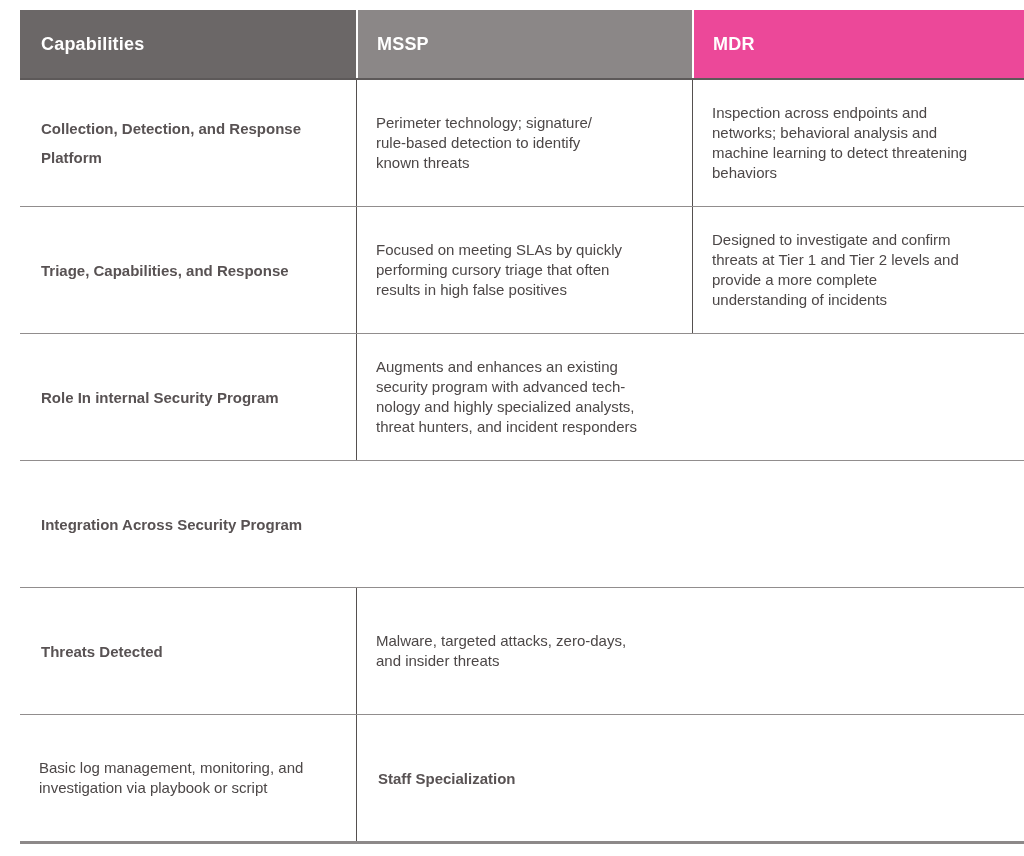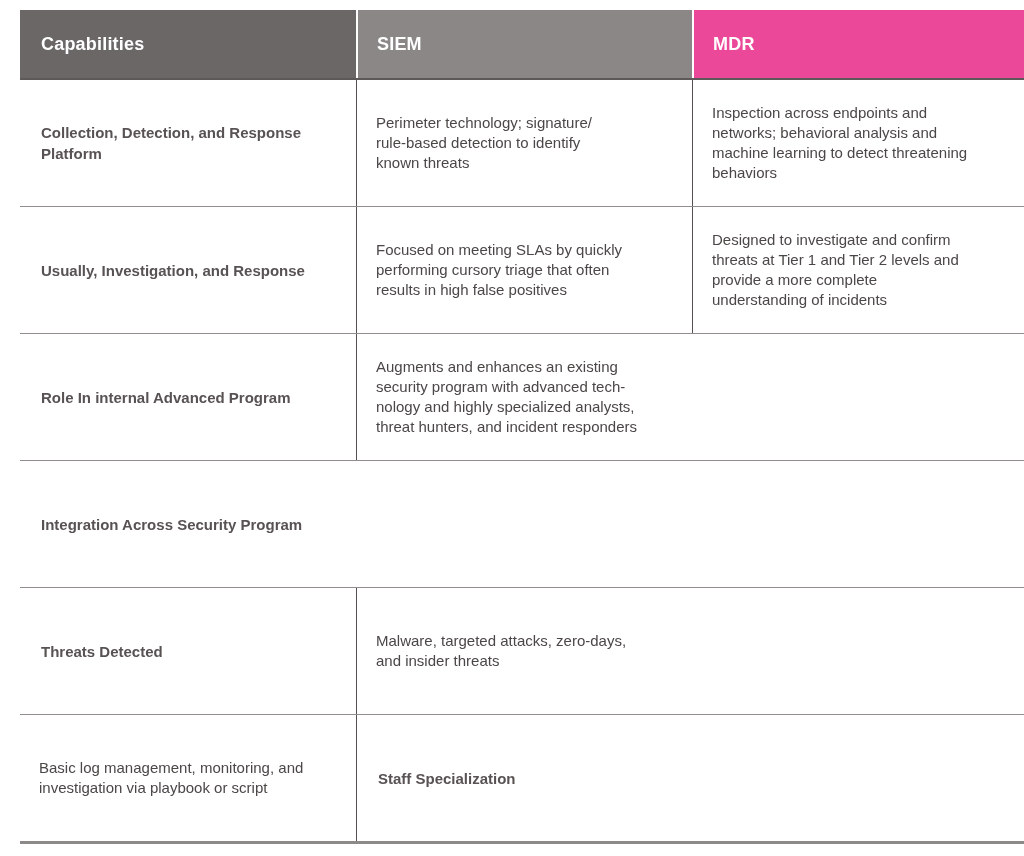--- a/index.html
+++ b/index.html
@@ -73,32 +73,32 @@
     margin: 0;
     white-space: pre-line;
     font-size: 15px;
     line-height: 20px;
     color: #4c4747;
   }
   .capability-text {
     margin: 0;
     white-space: pre-line;
     font-size: 15px;
-    line-height: 21px;
+    line-height: 29px;
     font-weight: 700;
     color: #585253;
   }
 </style>
 </head>
 <body>
 
 <div class="table">
   <div class="thead">
     <div class="th" style="background: rgb(107, 103, 103);">Capabilities</div>
-    <div class="th" style="background: rgb(139, 135, 135);">SIEM</div>
+    <div class="th" style="background: rgb(139, 135, 135);">MSSP</div>
     <div class="th" style="background: #ec4899; text-align: center;">MDR</div>
   </div>
 
   <div class="tbody">
     <div class="tr">
       <div class="td td-capability">
         <p class="capability-text">Collection, Detection, and Response
 Platform</p>
       </div>
       <div class="td td-mssp">
@@ -109,38 +109,38 @@
       <div class="td td-mdr">
         <p class="cell-text">Inspection across endpoints and
 networks; behavioral analysis and
 machine learning to detect threatening
 behaviors</p>
       </div>
     </div>
 
     <div class="tr">
       <div class="td td-capability">
-        <p class="capability-text">Usually, Investigation, and Response</p>
+        <p class="capability-text">Triage, Capabilities, and Response</p>
       </div>
       <div class="td td-mssp">
         <p class="cell-text">Focused on meeting SLAs by quickly
 performing cursory triage that often
 results in high false positives</p>
       </div>
       <div class="td td-mdr">
         <p class="cell-text">Designed to investigate and confirm
 threats at Tier 1 and Tier 2 levels and
 provide a more complete
 understanding of incidents</p>
       </div>
     </div>
 
     <div class="tr">
       <div class="td td-capability">
-        <p class="capability-text">Role In internal Advanced Program</p>
+        <p class="capability-text">Role In internal Security Program</p>
       </div>
       <div class="td td-mdr">
         <p class="cell-text">Augments and enhances an existing
 security program with advanced tech-
 nology and highly specialized analysts,
 threat hunters, and incident responders</p>
       </div>
     </div>
 
     <div class="tr">

